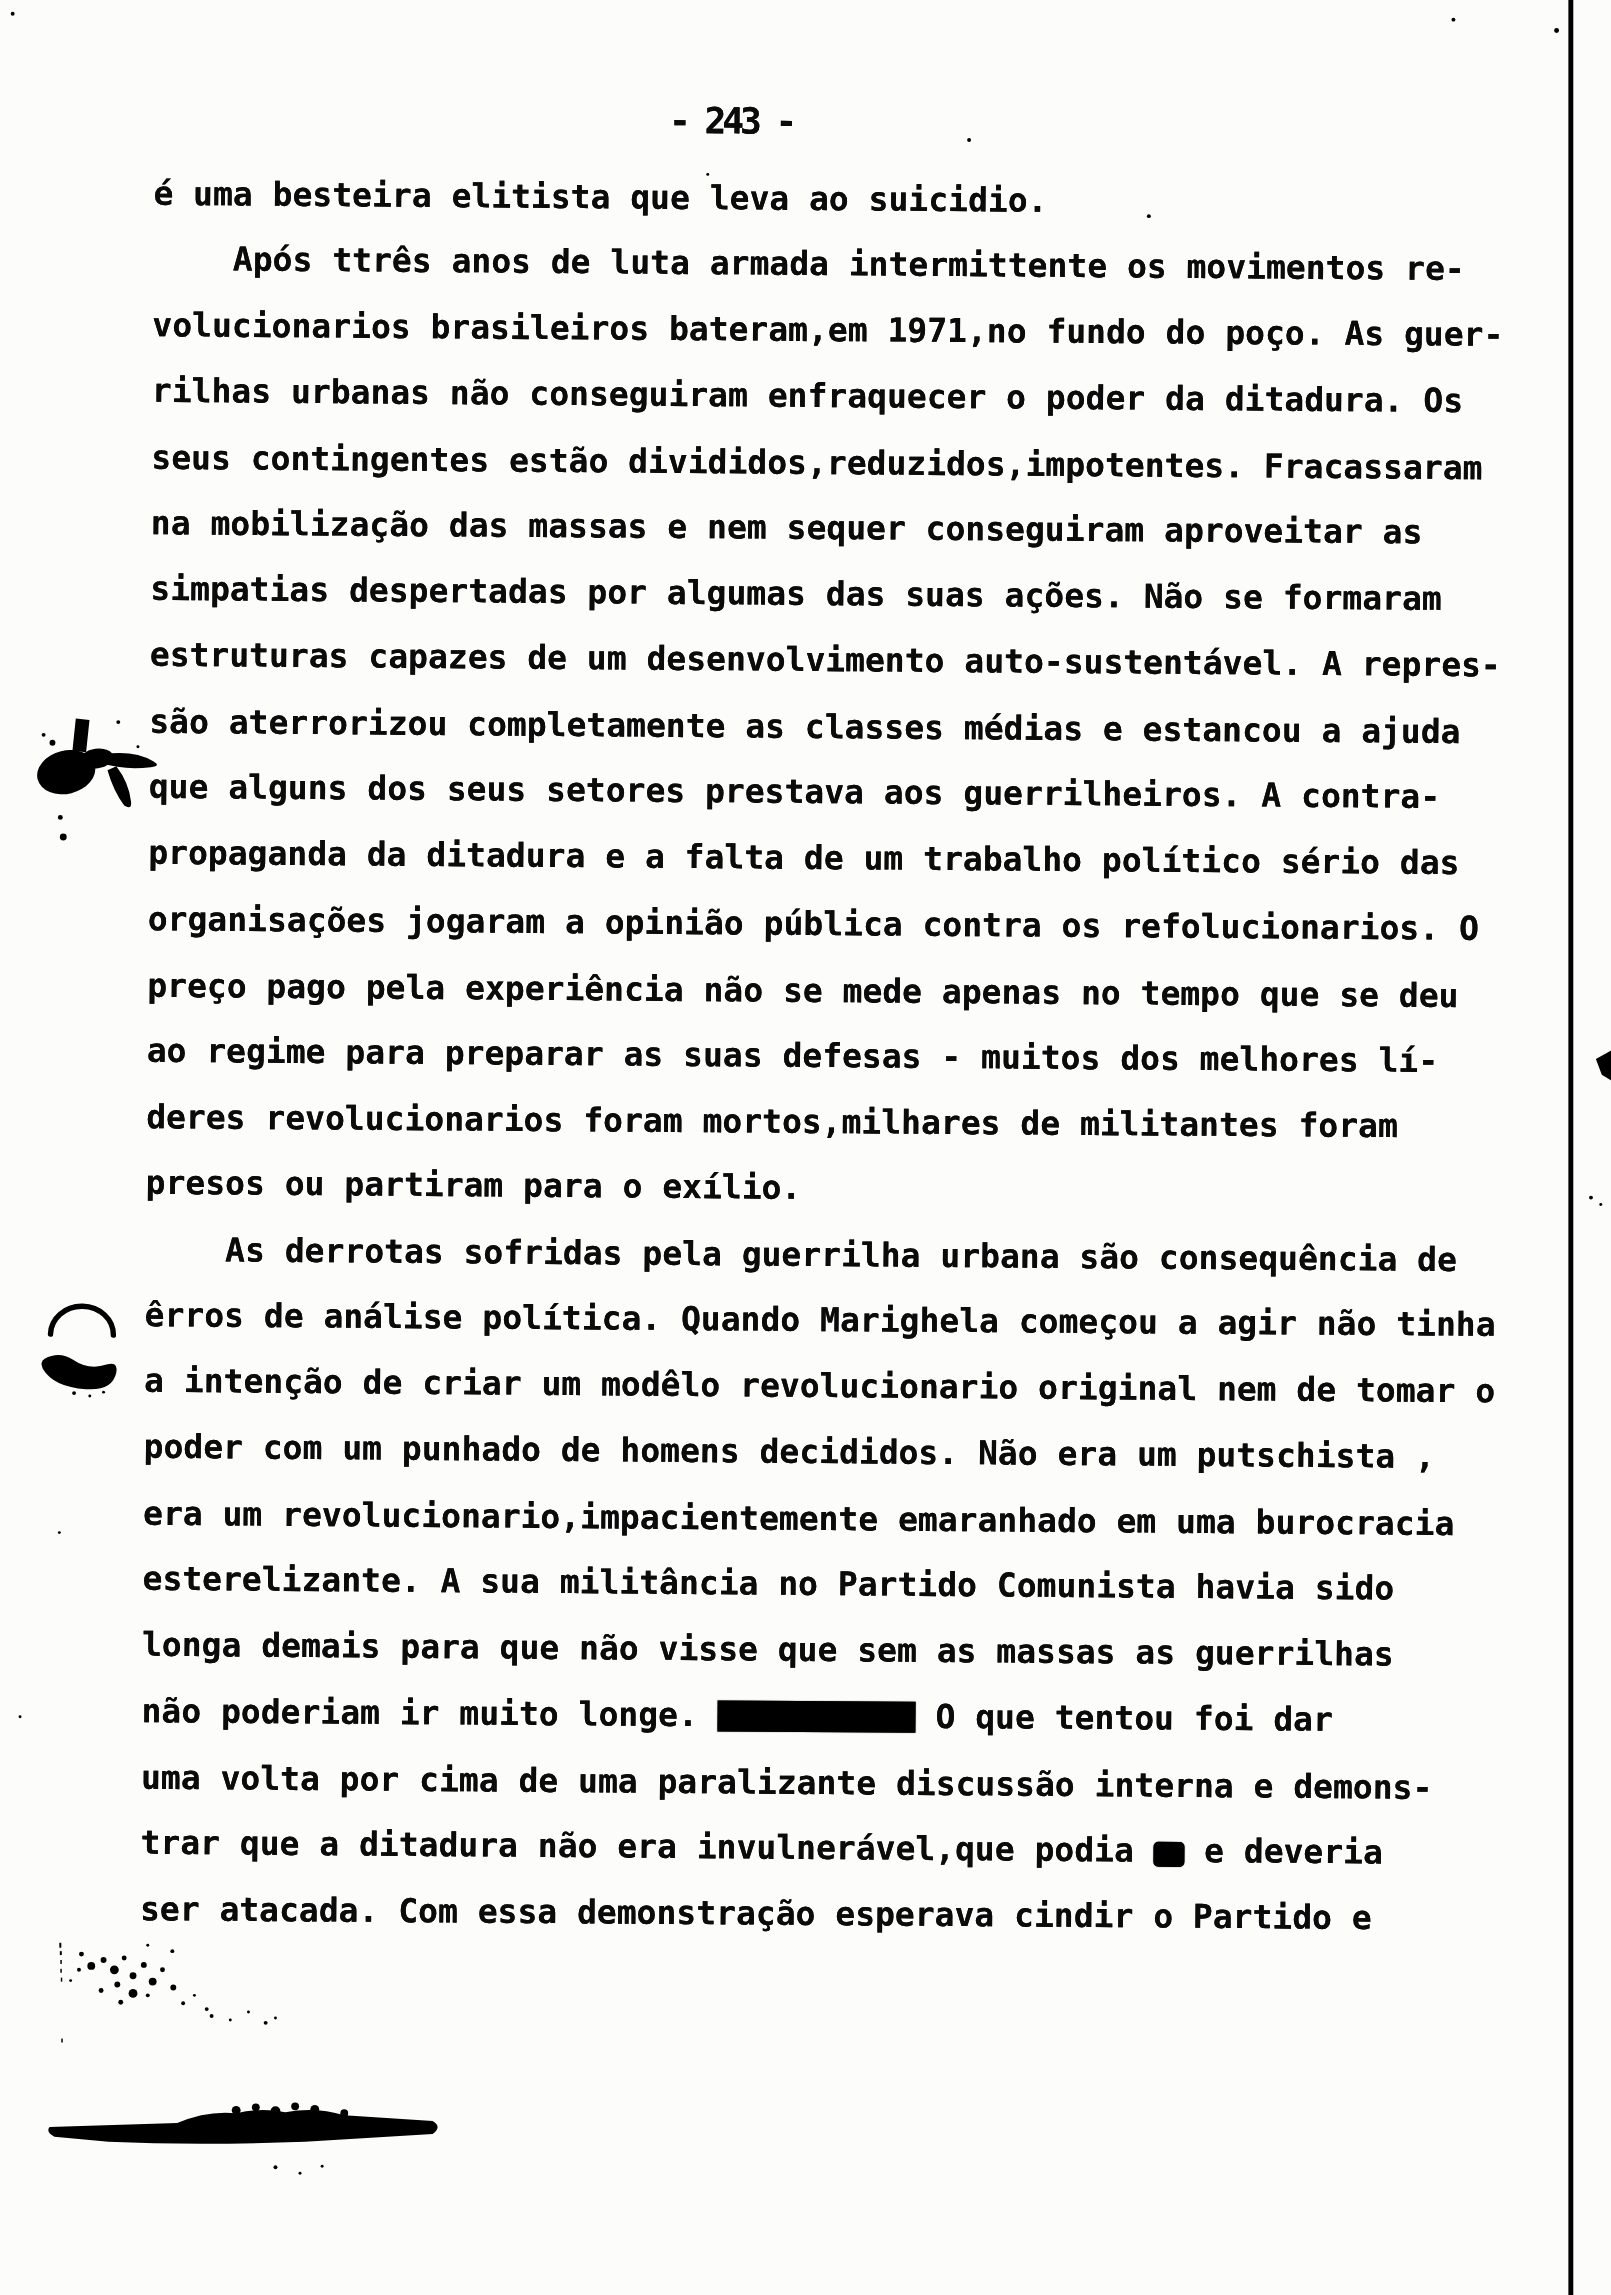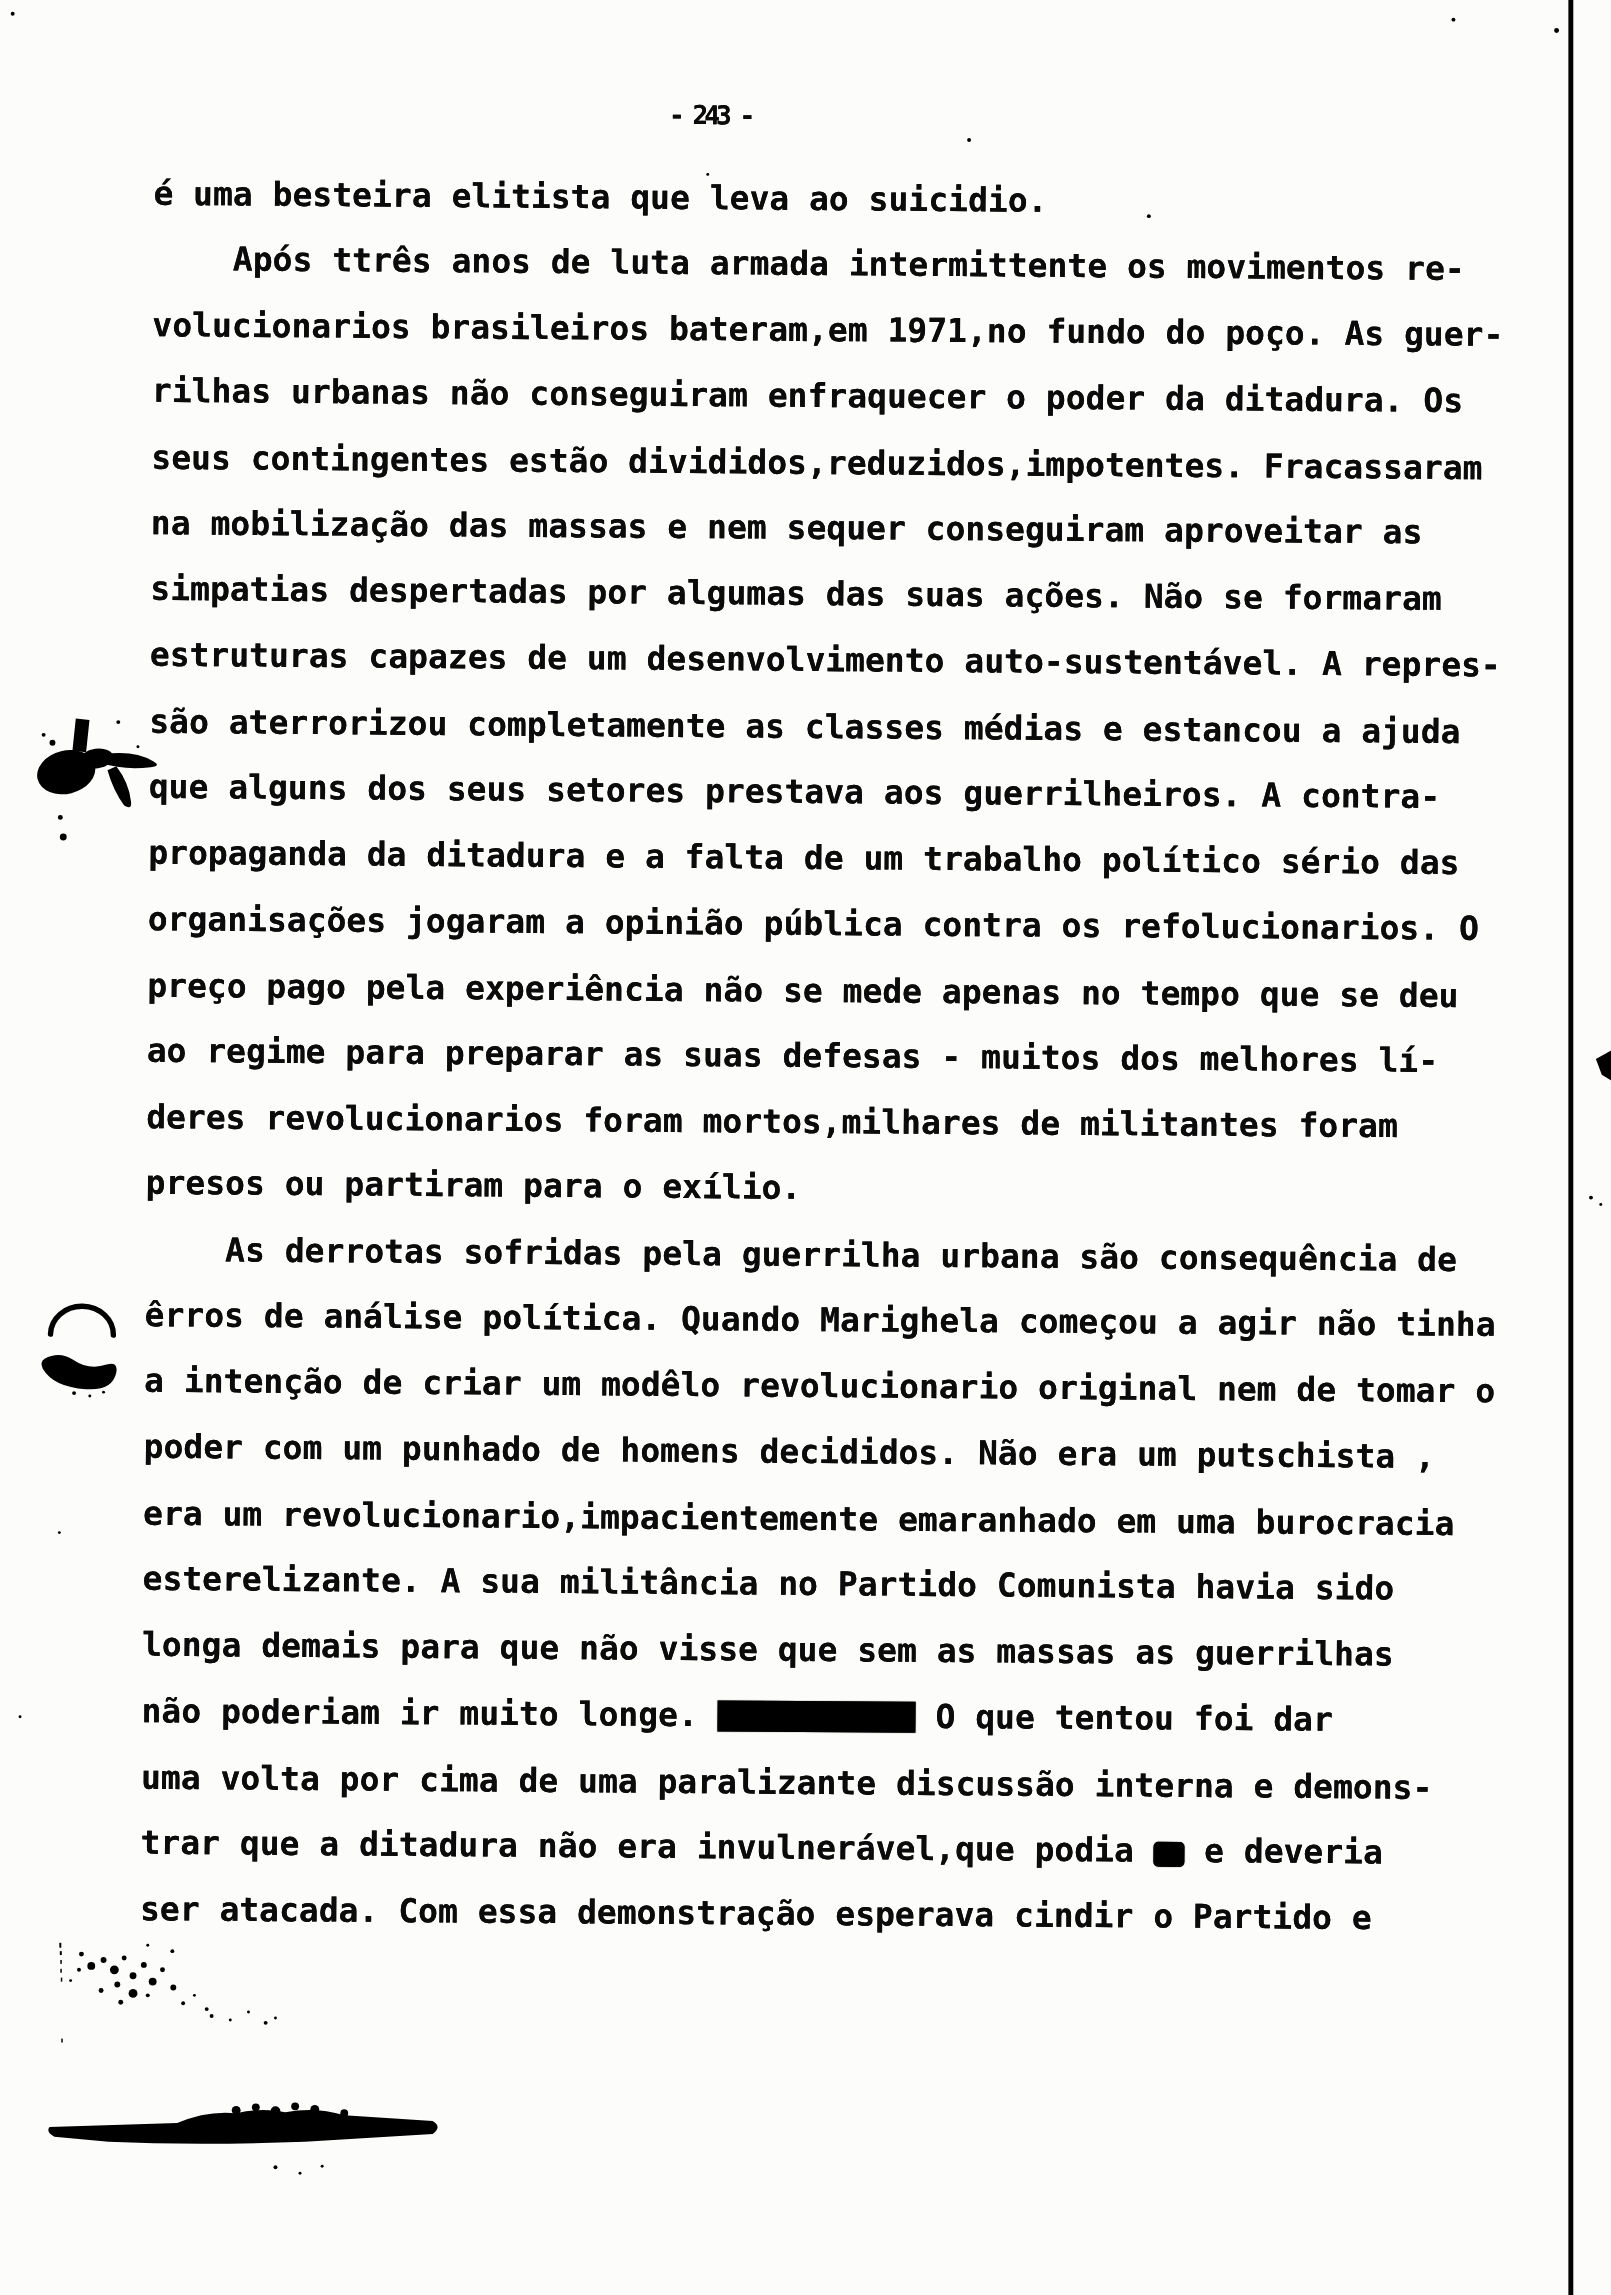--- a/index.html
+++ b/index.html
@@ -7,21 +7,21 @@
   .page{
     position:relative;width:1612px;height:2295px;background:#fcfcfa;
     overflow:hidden;font-family:"DejaVu Sans Mono","Liberation Mono",monospace;
   }
   .typed{
     position:absolute;inset:0;color:#0b0b0b;font-weight:700;
     transform:rotate(.45deg);transform-origin:806px 1148px;
     text-shadow:0 0 0.5px rgba(0,0,0,.85);
   }
   .page-number{
-    position:absolute;top:101px;left:661px;font-size:26px;letter-spacing:-3.9px;
+    position:absolute;top:101px;left:661px;font-size:36px;letter-spacing:-3.9px;
     white-space:pre;
     text-align:right;
   }
   .text-block{
     position:absolute;top:178px;left:146px;width:1390px;font-size:33px;
   }
   .line{height:66px;white-space:pre;}
   .line.indent{padding-left:80px;}
   .line:nth-child(3n){transform:rotate(-.04deg);}
   .line:nth-child(4n+1){transform:translateY(1px);}

